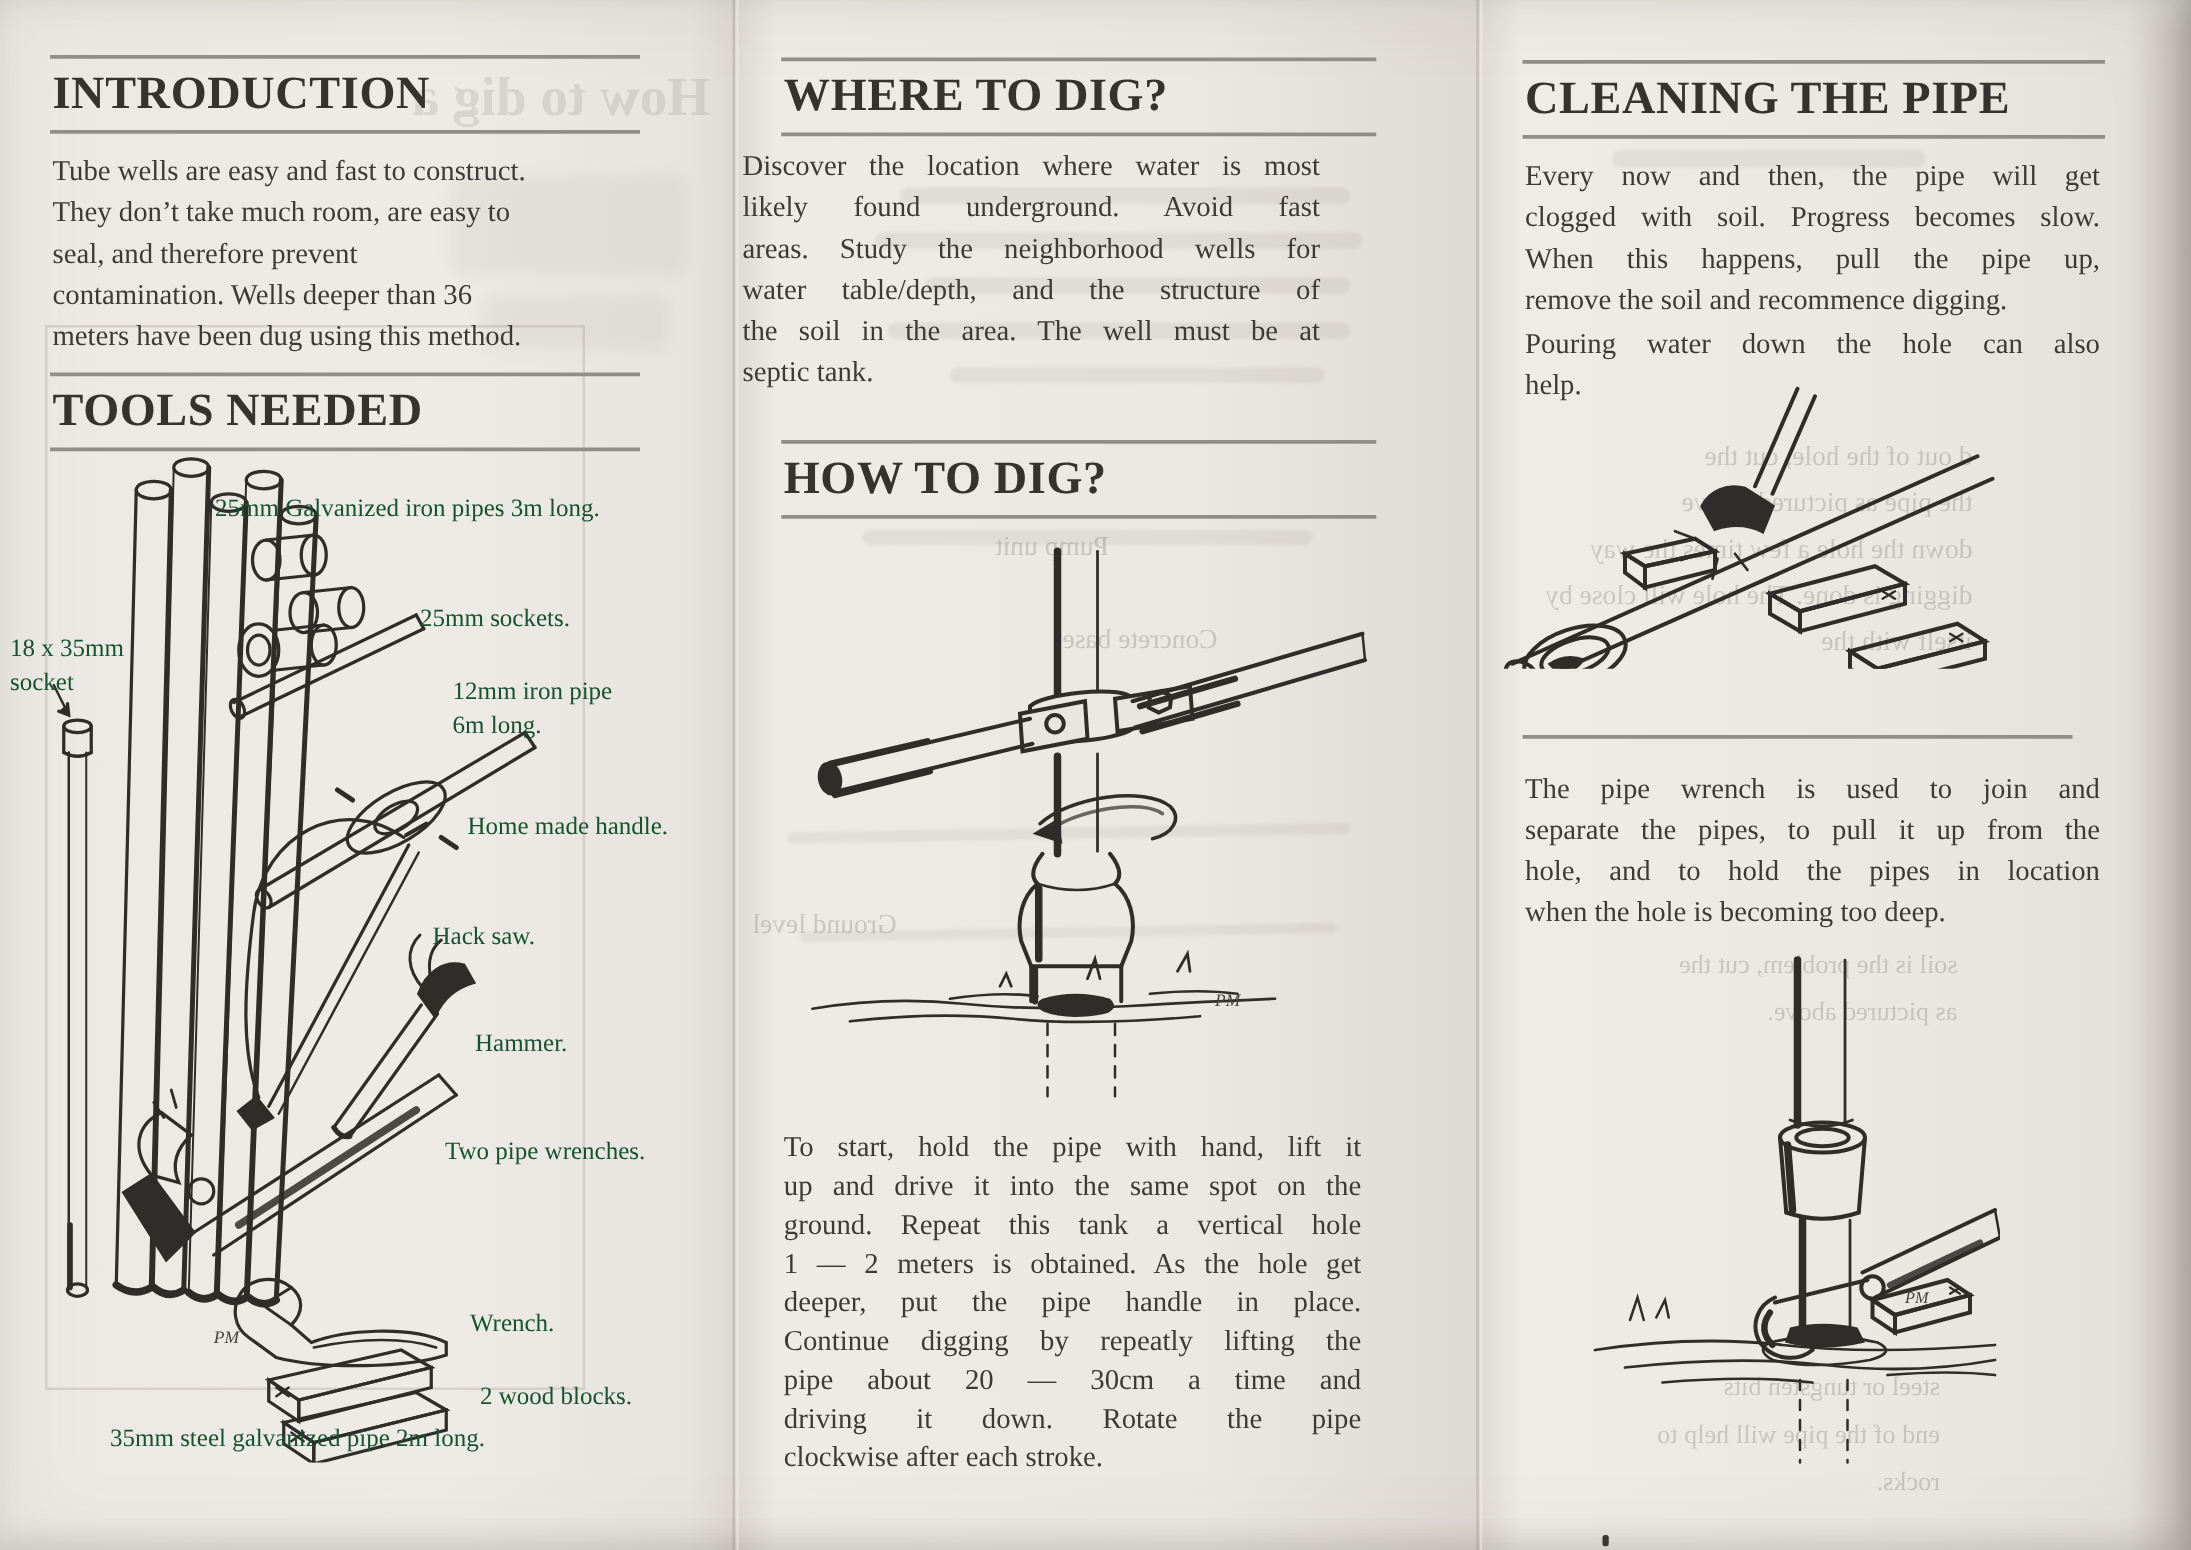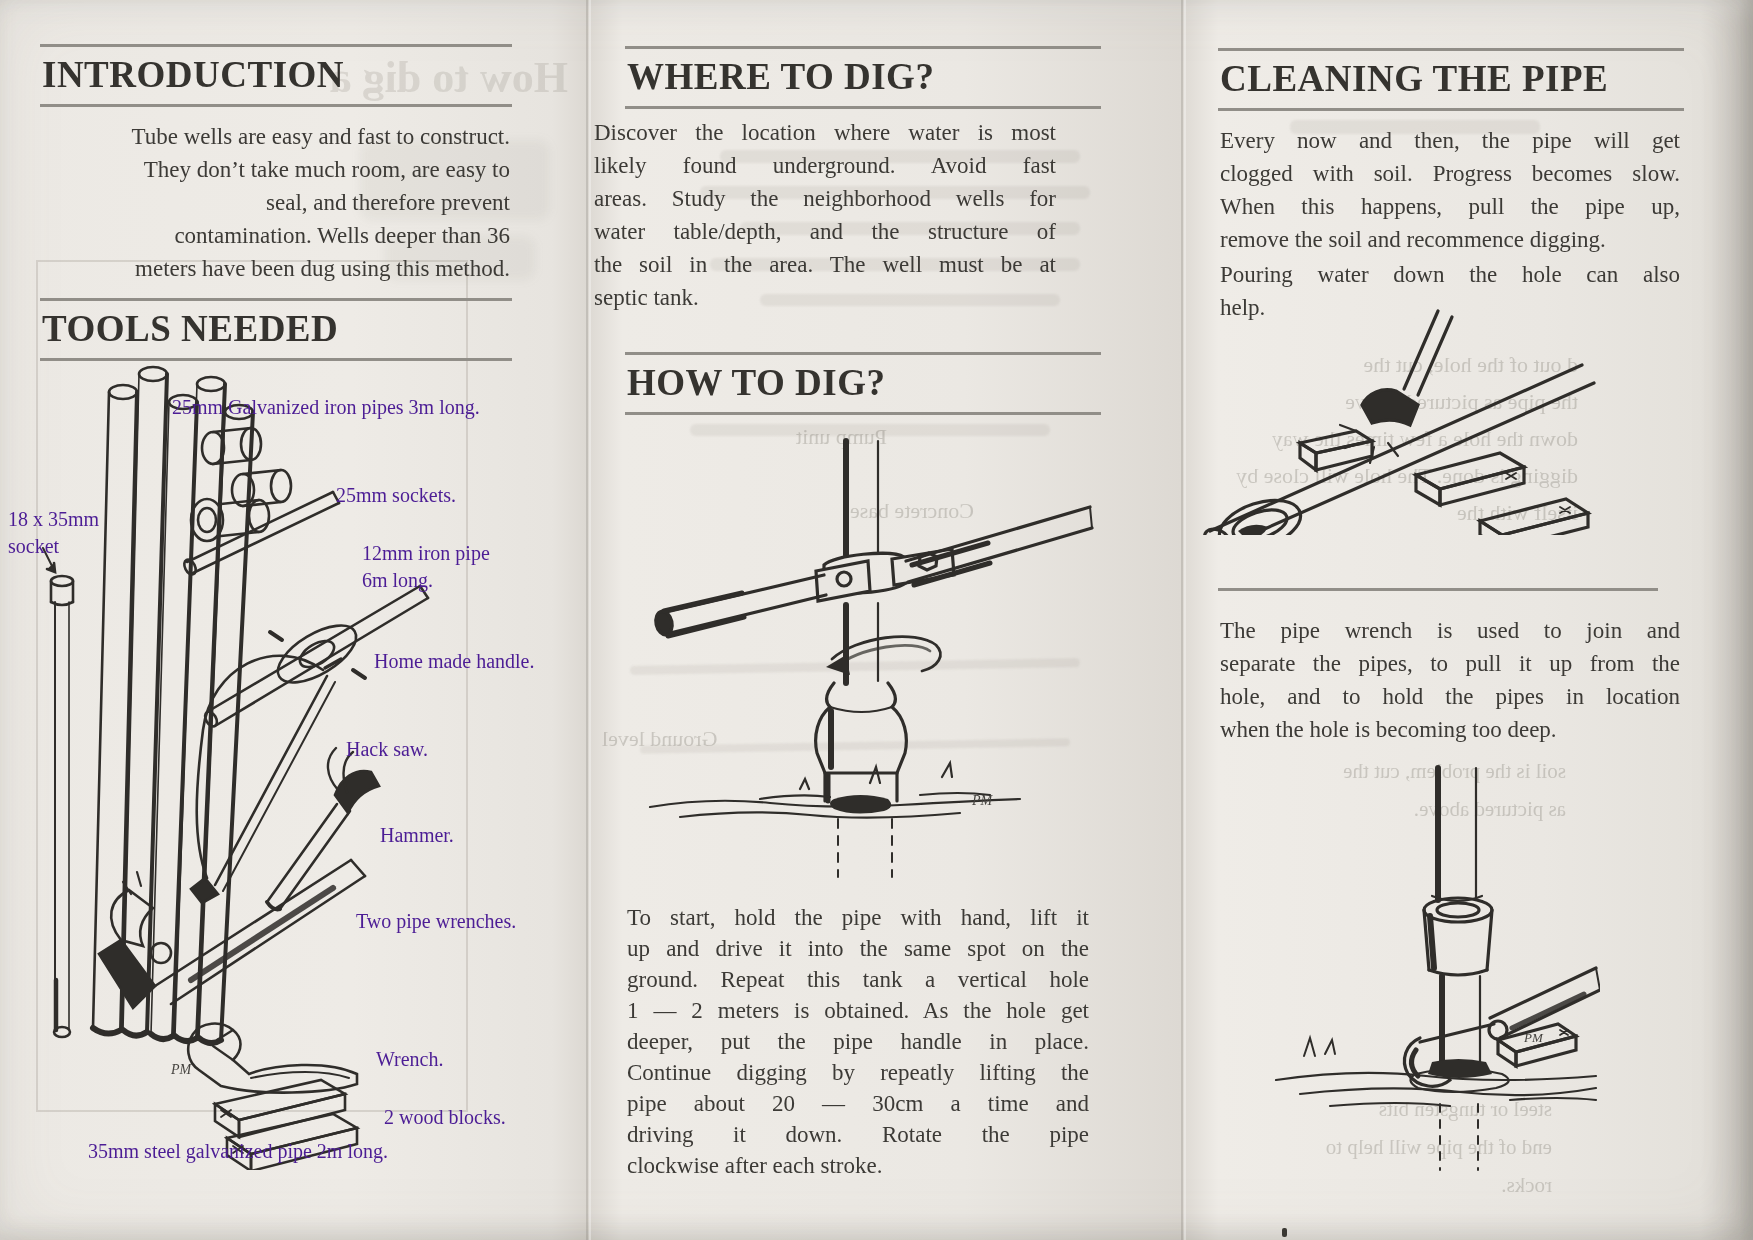--- a/index.html
+++ b/index.html
@@ -16,23 +16,23 @@
   .col-heading{position:absolute;z-index:3}
   .col-heading .bar{height:3px;background:#918e88}
   .col-heading .h{font-size:37px;font-weight:700;color:#35332f;letter-spacing:.5px;padding:6px 0 8px 2px;white-space:nowrap}
   .solo-rule{position:absolute;height:3px;background:#918e88;z-index:3}
 
   .para{position:absolute;z-index:3;font-size:23px}
   .para .tline{line-height:33px;white-space:nowrap}
   .para.lh31 .tline{line-height:31px}
   .para.jus .tline{text-align:justify;text-align-last:justify;width:100%}
   .para.jus .tline.last{text-align-last:left}
-  .para.rag .tline{text-align:right}
-
-  .tool-label{position:absolute;z-index:3;font-size:20px;line-height:27px;color:#4c1d95}
+  .para.rag .tline{text-align:left}
+
+  .tool-label{position:absolute;z-index:3;font-size:20px;line-height:27px;color:#14532d}
   .nowrap{white-space:nowrap}
 
   .ghost{position:absolute;z-index:1;transform:scaleX(-1);color:rgba(105,99,88,.27);filter:blur(.5px);font-size:22px}
   .ghost .ghost-line{white-space:nowrap;line-height:37px}
   .ghost.small{font-size:21px}
   .ghost.small .ghost-line{line-height:38px}
   .ghost-title{position:absolute;z-index:1;transform:scaleX(-1);color:rgba(110,104,93,.17);
     font-size:44px;font-weight:700;white-space:nowrap;filter:blur(.6px)}
   .gbar{position:absolute;z-index:1;background:rgba(115,109,97,.10);filter:blur(1.3px);border-radius:6px}
   .gblob{position:absolute;z-index:1;background:rgba(115,109,97,.07);filter:blur(5px);border-radius:12px}

